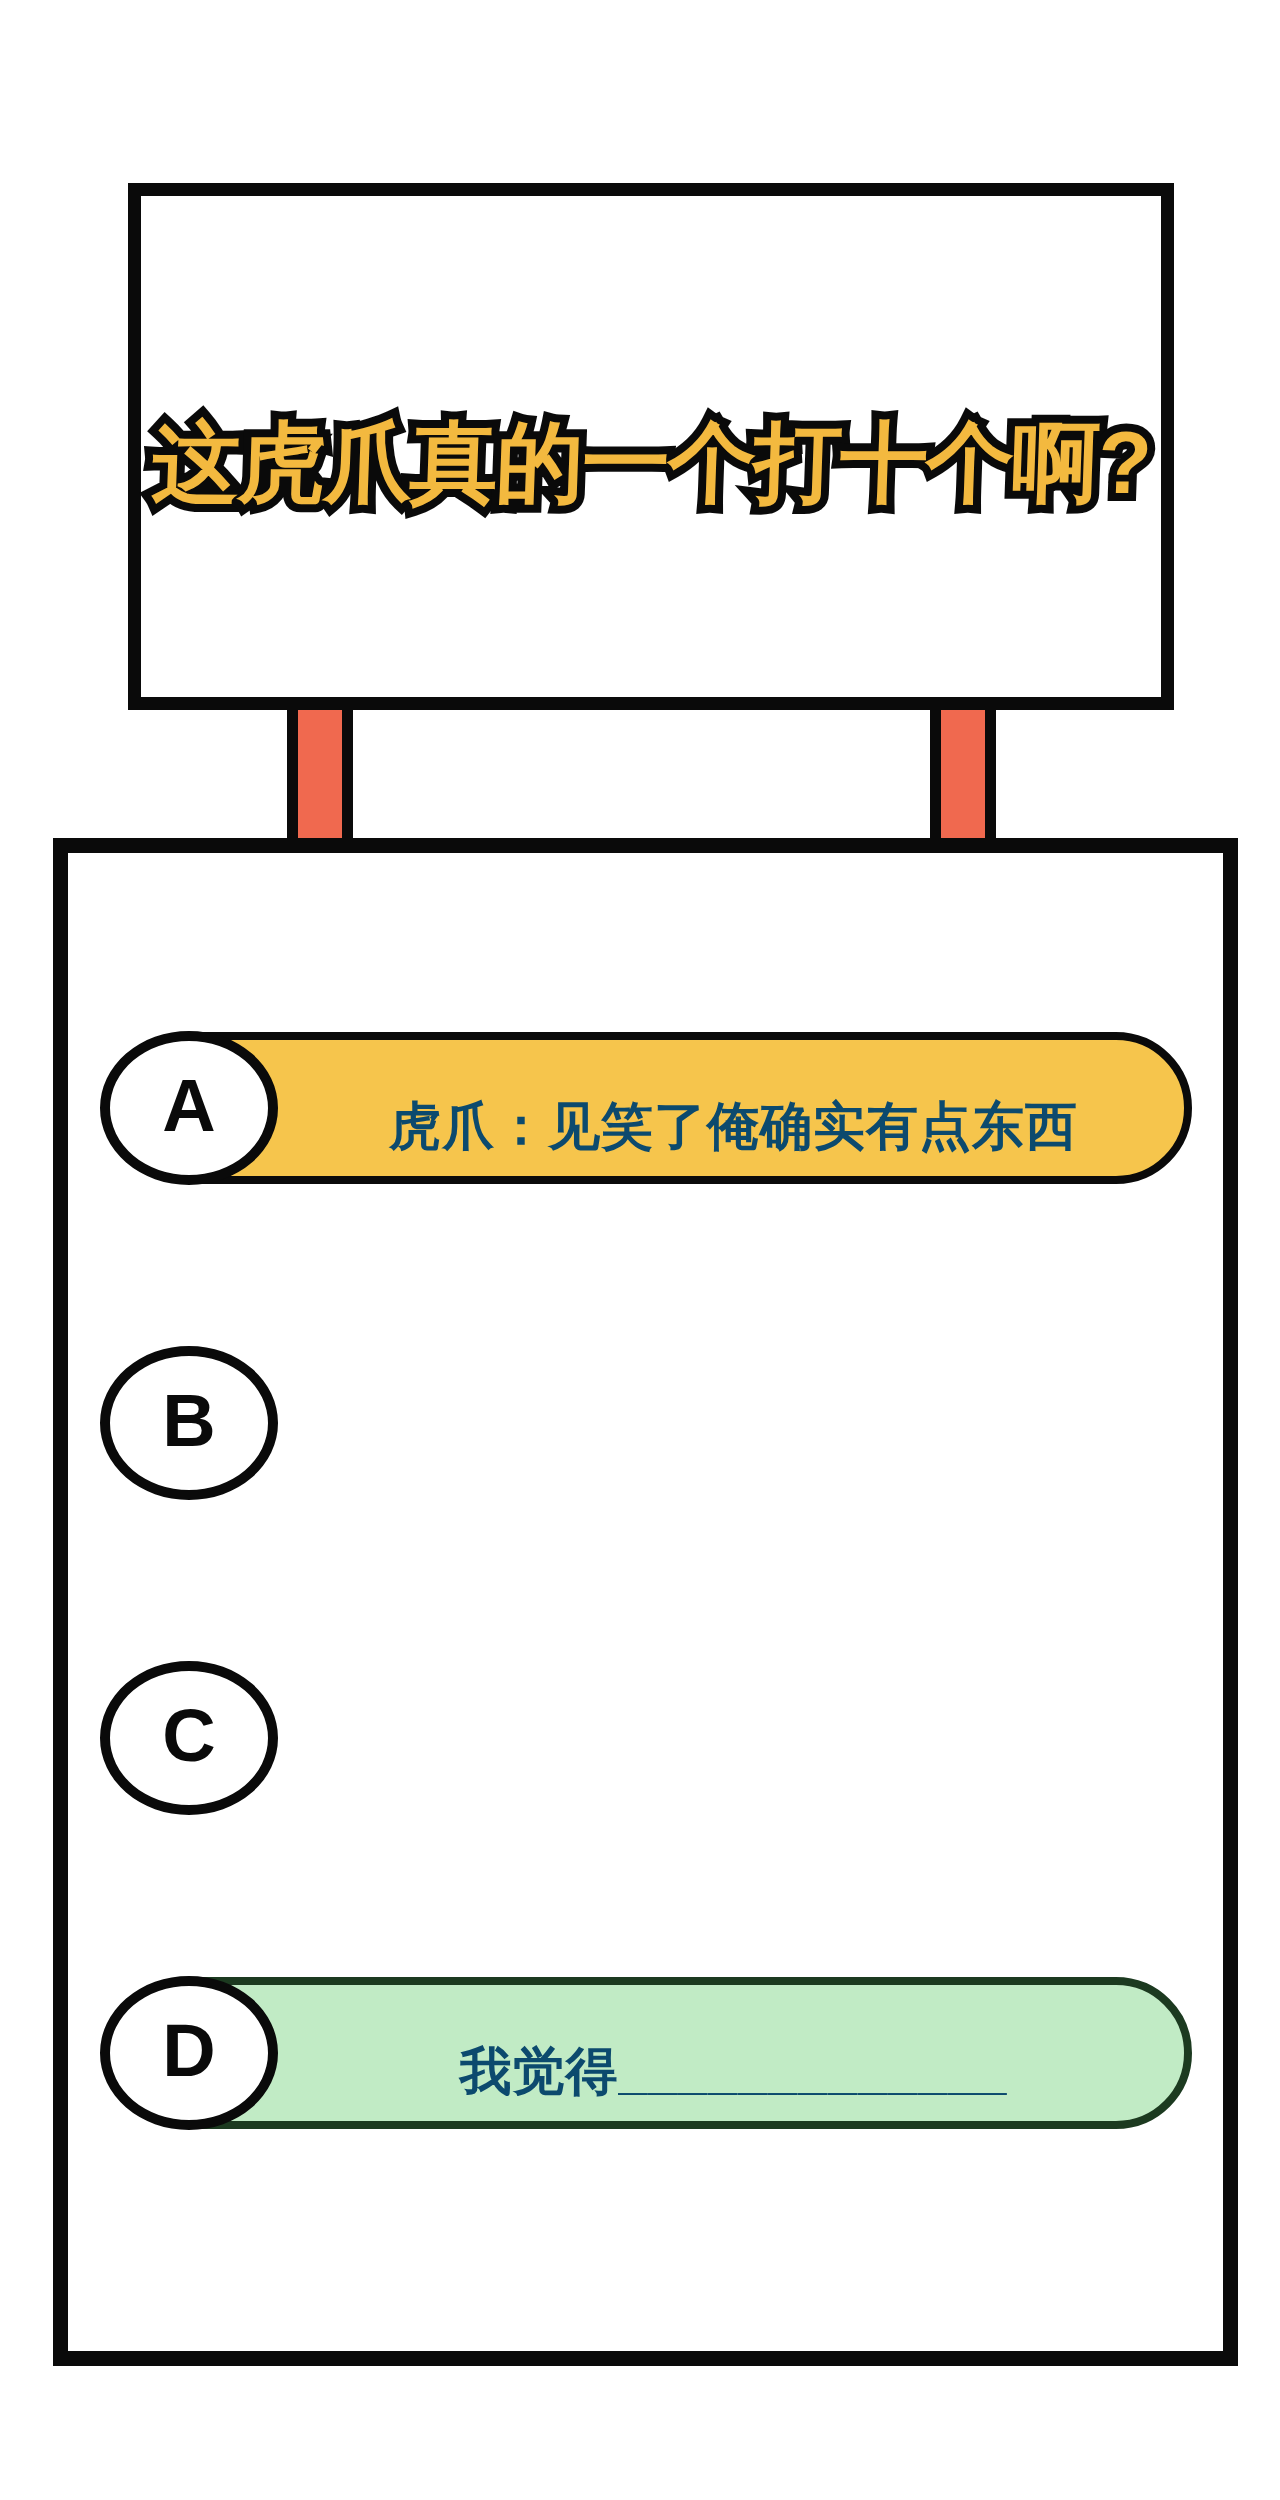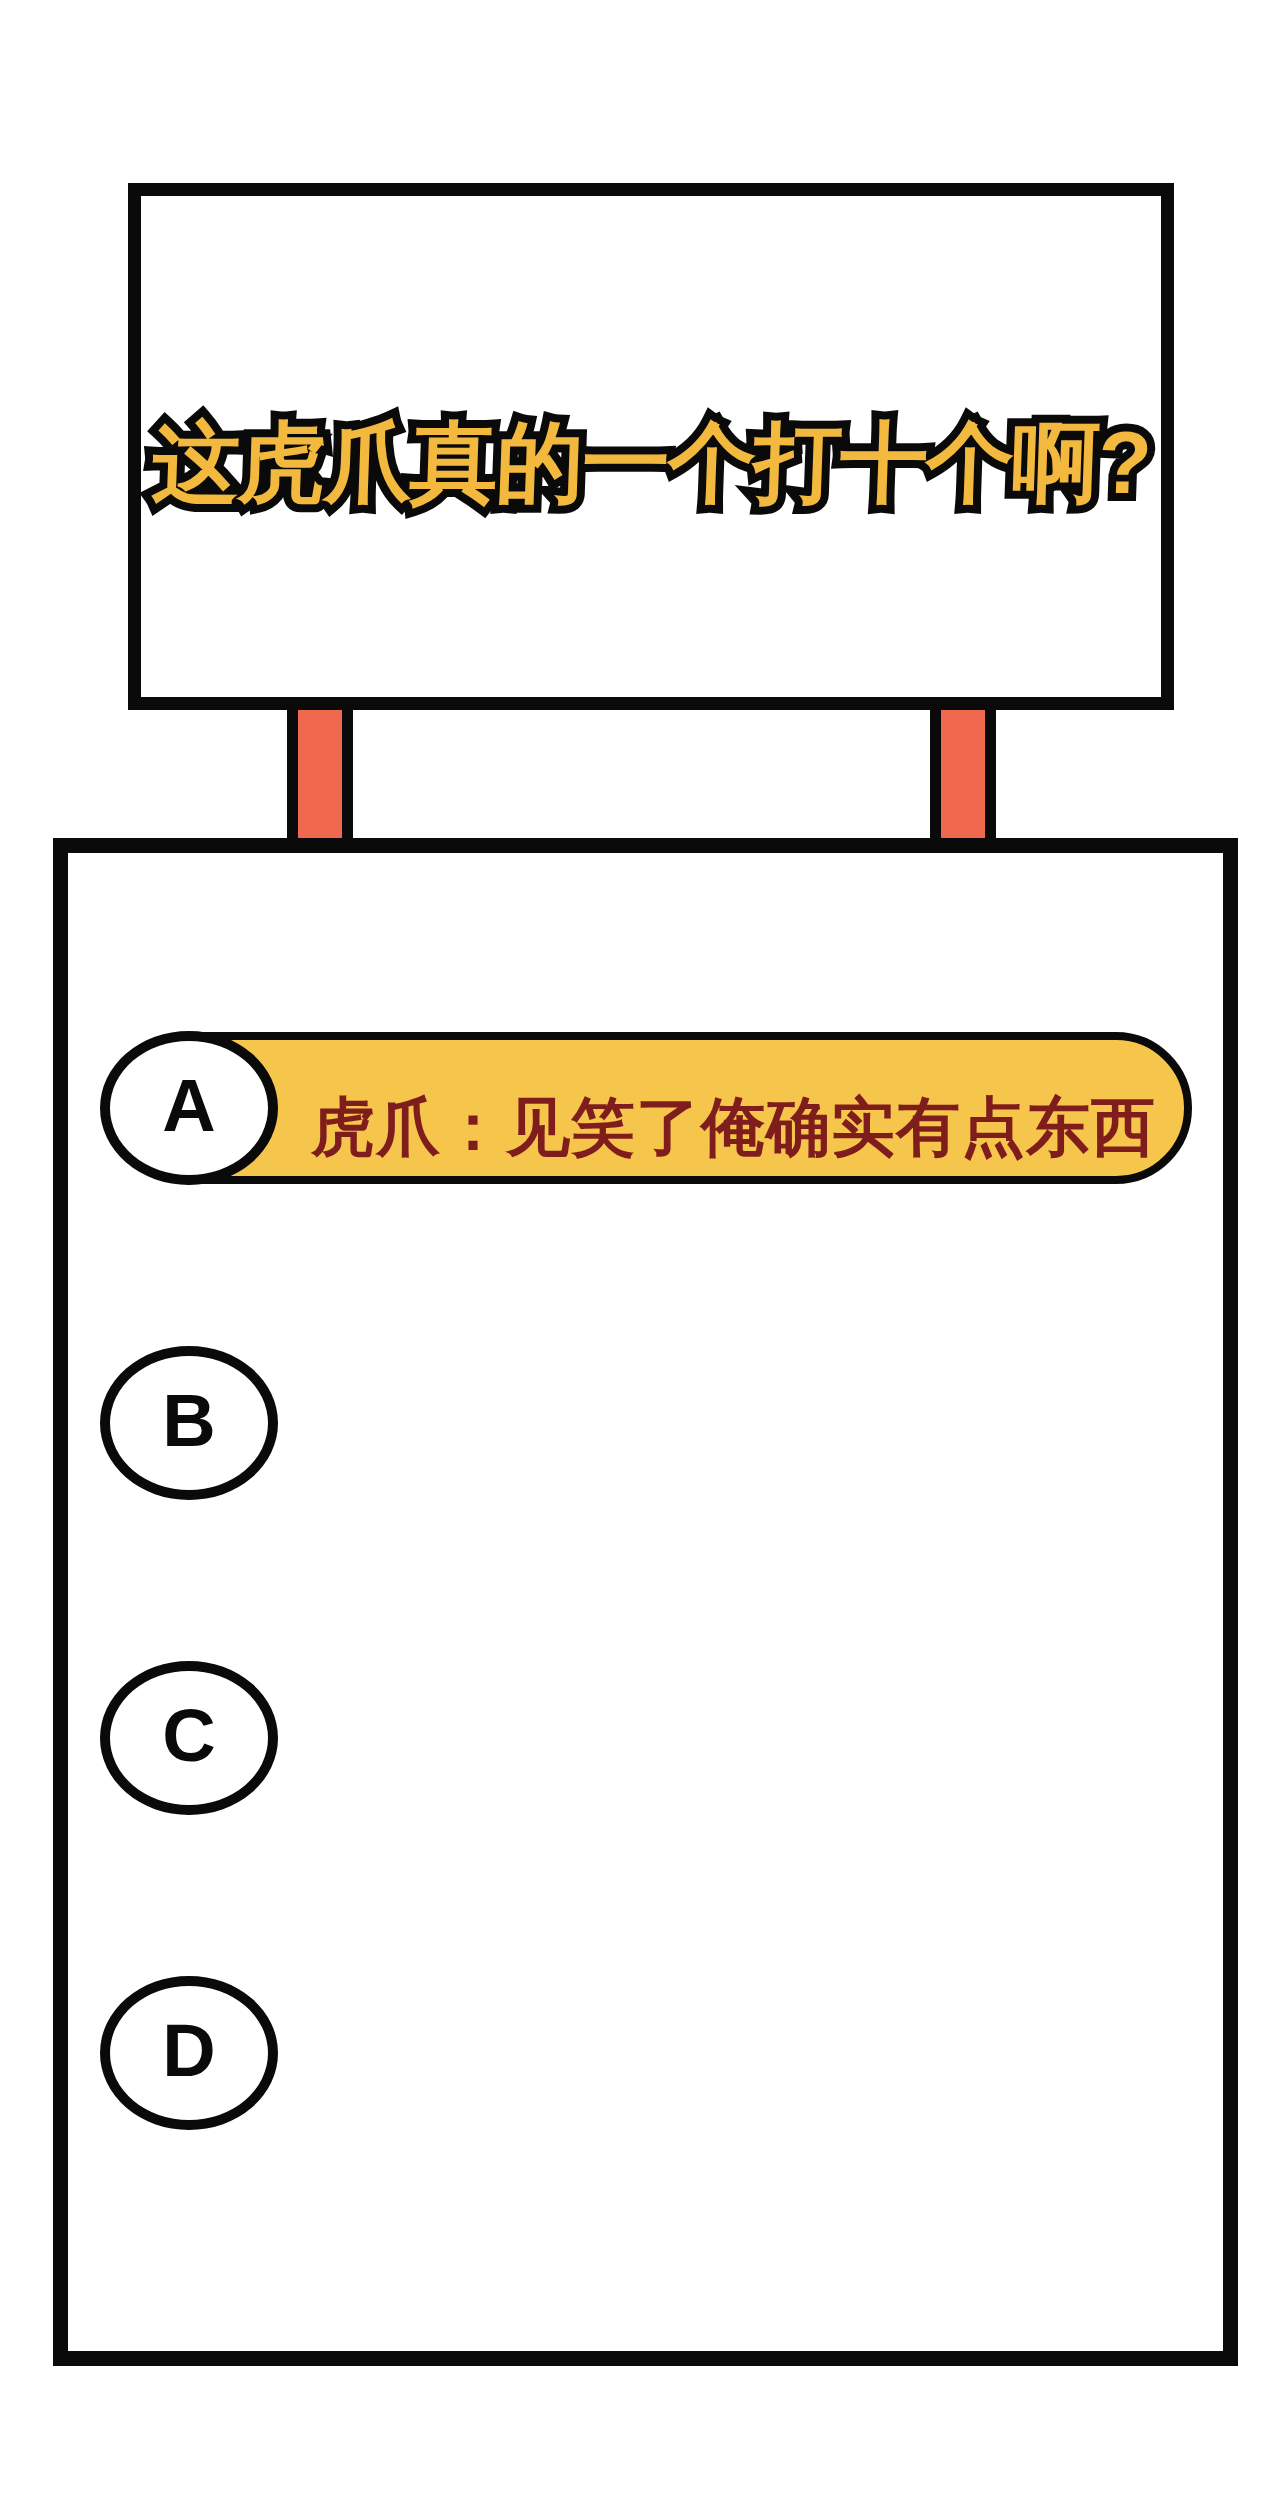--- a/index.html
+++ b/index.html
@@ -73,23 +73,23 @@
     border-radius: 80px;
     border: 8px solid #0a0a0a;
     cursor: pointer;
   }
   .option .label-zone {
     position: absolute;
     left: 168px; right: 8px; top: 0; bottom: 0;
     display: flex; align-items: center; justify-content: center;
   }
   .option .label {
-    font-size: 64px;
+    font-size: 52px;
     font-weight: 700;
-    color: #7f1d1d;
+    color: #0c4a6e;
     white-space: nowrap;
     letter-spacing: 1px;
     margin-top: 38px;
   }
   .option-a { top: 1032px; }
   .option-b { top: 1347px; }
   .option-c { top: 1662px; }
   .option-d { top: 1977px; }
 
   
@@ -141,17 +141,22 @@
   </div>
 
   <div class="badge badge-b">
     <span class="letter">B</span>
   </div>
 
   <div class="badge badge-c">
     <span class="letter">C</span>
   </div>
 
+  <div class="option option-d" style="background-color: rgb(193, 235, 197); border-color: rgb(28, 58, 32);">
+    <div class="label-zone">
+      <span class="label">我觉得_____________</span>
+    </div>
+  </div>
   <div class="badge badge-d">
     <span class="letter">D</span>
   </div>
 
 </div>
 
 </body></html>

